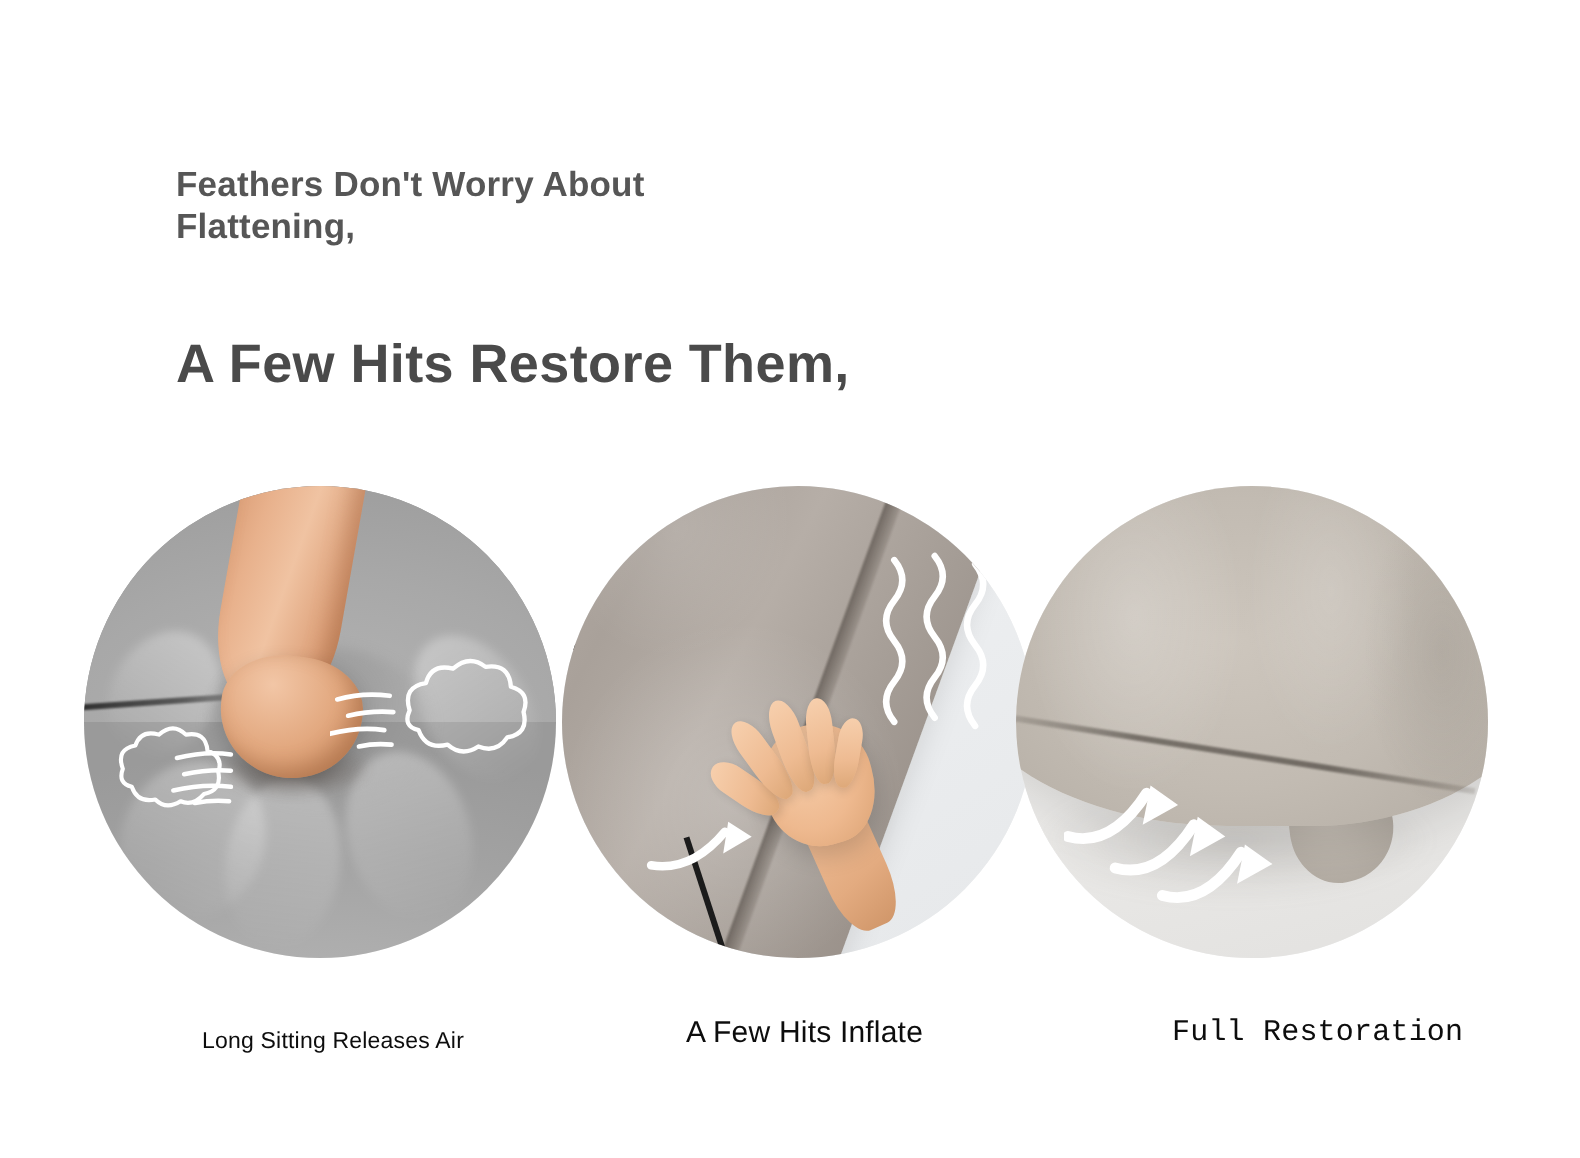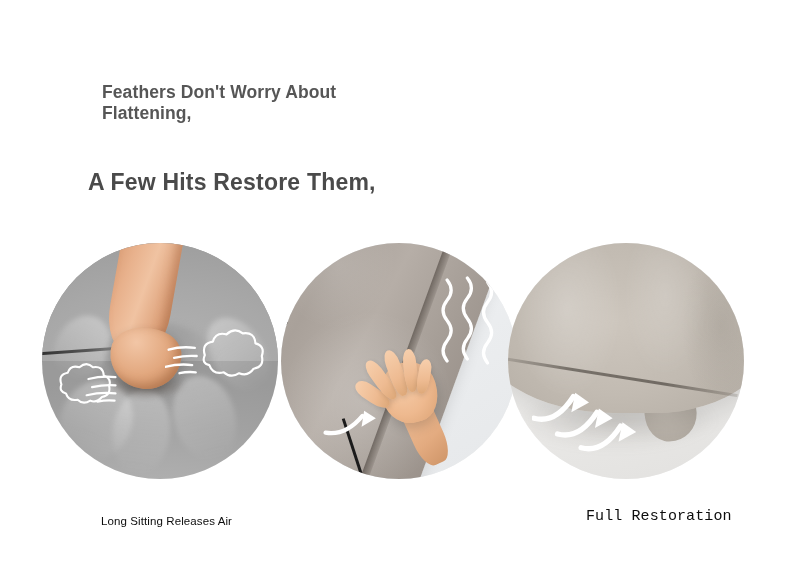--- a/index.html
+++ b/index.html
@@ -18,25 +18,24 @@
     top:82px;
     width:420px;
   }
   .subtitle{
     font-size:17.5px;
     line-height:21px;
     font-weight:600;
     color:#565656;
     letter-spacing:0.1px;
     width:250px;
-    margin-left:14px;
   }
   .title{
     margin-top:42px;
-    font-size:23px;
+    font-size:27px;
     line-height:32px;
     font-weight:700;
     color:#4a4a4a;
     letter-spacing:0.2px;
     white-space:nowrap;
   }
 
   
   .panels{
     position:absolute;
@@ -369,14 +368,15 @@
           <path d="M50 74 q22 6 40-22" fill="none" stroke="#ffffff" stroke-width="5.5" stroke-linecap="round"></path>
           <path d="M92 48 l-4 20 l18-10 z" fill="#ffffff"></path>
         </svg>
       </div>
     </div>
   </div>
 </div>
 
 <div class="captions">
   <div class="caption cap-1">Long Sitting Releases Air</div>
+  <div class="caption cap-2">A Few Hits Inflate</div>
   <div class="caption cap-3">Full Restoration</div>
 </div>
 
 </body></html>

